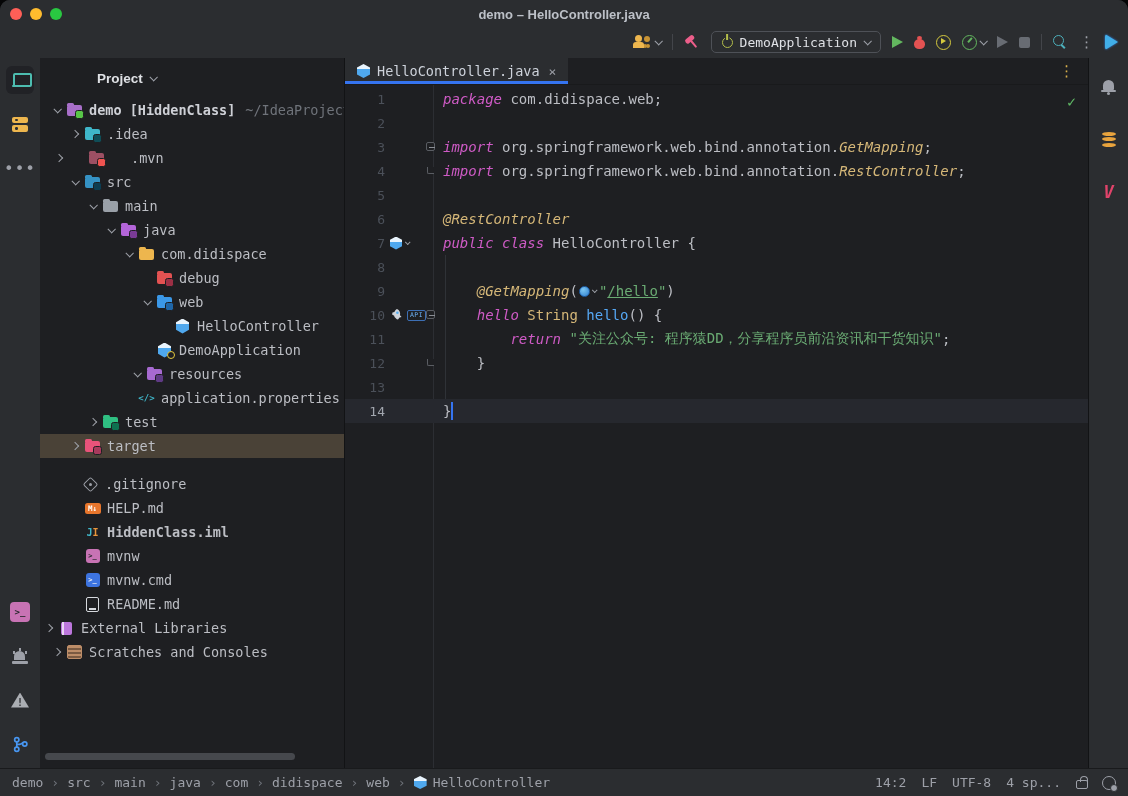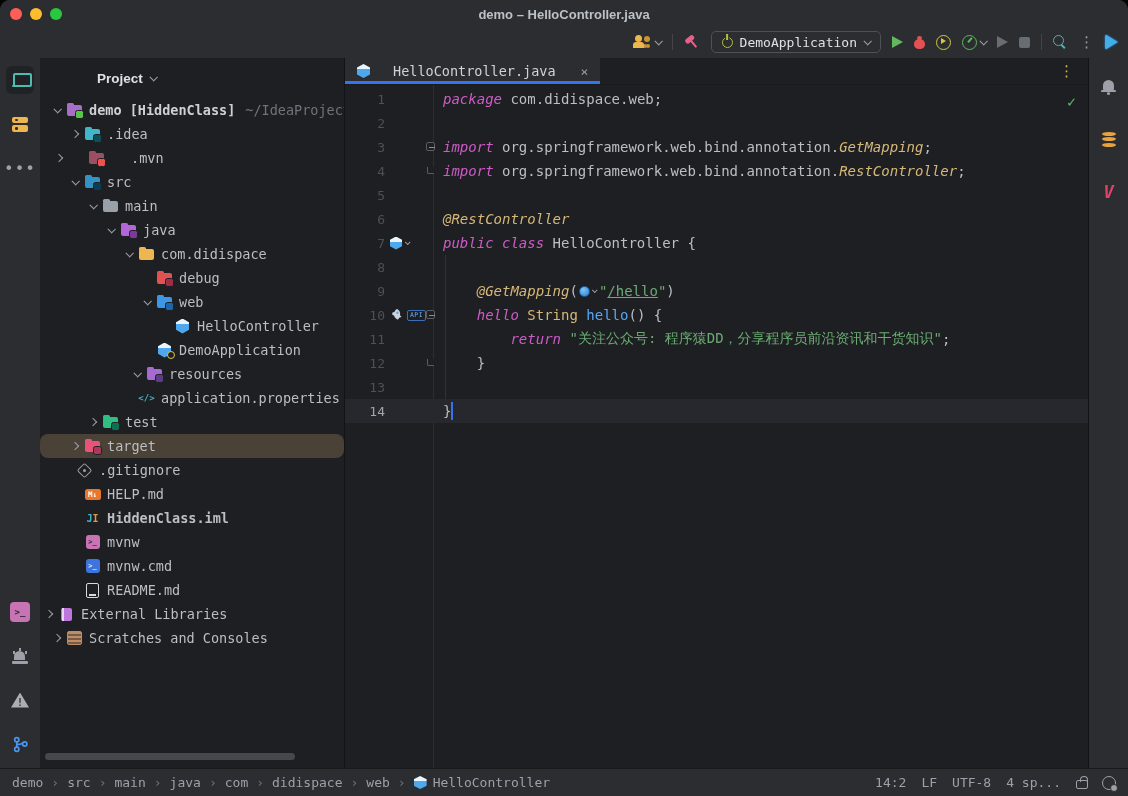--- a/index.html
+++ b/index.html
@@ -92,21 +92,21 @@
   .icon-db { display:flex; flex-direction:column; gap:1.5px; }
   .icon-db i { width:14px; height:4px; border-radius:50%; background:#e8a33d; }
   .icon-maven-v { color:#e0436a; font-size:17px; font-weight:bold; font-style:italic; line-height:1; }
 
   
   .project-panel { width:305px; background:#1e1f22; border-right:1px solid #121315; position:relative; overflow:hidden; }
   .panel-header { height:40px; display:flex; align-items:center; gap:7px; padding-left:17px;margin-left:40px; }
   .panel-header .lbl { color:#dfe1e5; font-size:13.5px; font-weight:bold; font-family:"Liberation Sans",sans-serif; }
   .tree { font-size:13.5px; color:#bcbec4; }
   .trow { height:24px; display:flex; align-items:center; white-space:nowrap; overflow:hidden; }
-  .trow.selected { background:#4a4237;border-radius:8px; }
+  .trow.selected { background:#4a4237; }
   .trow .chevslot { width:18px; flex:0 0 18px; display:flex; align-items:center; justify-content:center; }
   .trow .lbl { margin-left:6px; }
   .trow .extra { margin-left:10px; color:#6f737a; }
   .trow.root > .lbl { font-weight:bold; color:#ced0d6; }
   
   .fi { position:relative; width:17px; height:16px; flex:0 0 17px; }
   .fi .fold { position:absolute; left:1px; right:1px; top:3px; bottom:2px; border-radius:2px; background:var(--fc,#9aa0a8); }
   .fi .fold::before { content:""; position:absolute; left:0; top:-2px; width:7px; height:3px; border-radius:1.5px 1.5px 0 0; background:var(--fc,#9aa0a8); }
   .fi .badge { position:absolute; right:-1px; bottom:-1px; width:9px; height:9px; border-radius:2.5px;
                background:var(--bc,transparent); border:1.5px solid #1e1f22; z-index:1; }
@@ -141,21 +141,21 @@
   .t-readme::after { content:""; position:absolute; bottom:2px; left:5px; width:7px; height:1.6px; background:#d6d9de; }
   .t-lib::before { content:""; width:11px; height:13px; background:#bd77dd; border-radius:2px; }
   .t-lib::after { content:""; position:absolute; left:4px; top:2px; width:2px; height:13px; background:#e9d4f5; }
   .t-scratch::before { content:""; width:13px; height:12px; border-radius:2px;
       background:repeating-linear-gradient(180deg,#bd8d68 0 2.5px,#7a5a42 2.5px 4px); border:1px solid #bd8d68; }
   .hscroll { position:absolute; left:5px; bottom:8px; width:250px; height:7px; border-radius:4px; background:#46484d; }
 
   
   .editor { flex:1; display:flex; flex-direction:column; background:#1e1f22; min-width:0; }
   .tabbar { height:27px; display:flex; align-items:stretch; background:#1e1f22; border-bottom:1px solid #191a1c; }
-  .tab { position:relative; display:flex; align-items:center; gap:23px; padding:0 12px; background:#2b2d30;
+  .tab { position:relative; display:flex; align-items:center; gap:7px; padding:0 12px; background:#2b2d30;
          color:#ced3db; font-size:13.5px; }
   .tab::after { content:""; position:absolute; left:0; right:0; bottom:0; height:3px; background:#3574f0; }
   .tab .close { color:#9da0a8; font-size:13px; margin-left:2px; }
   .tab-kebab { margin-left:auto; align-self:center; color:#d8b04c; font-size:15px; padding-right:14px; }
   .mini-class { width:13px; height:14px; background:linear-gradient(180deg,#e9f4fd 0 36%,#4fa8ee 36%);
                 clip-path:polygon(50% 0,100% 25%,100% 75%,50% 100%,0 75%,0 25%); flex:0 0 13px; }
   .code-area { position:relative; flex:1; overflow:hidden; padding-top:2px; }
   .gutter-sep { position:absolute; left:88px; top:0; bottom:0; width:1px; background:#2c2e33; }
   .indent-guide { position:absolute; left:100px; top:170px; height:144px; width:1px; background:#2f3237; }
   .cl { position:relative; height:24px; display:flex; align-items:center; }
@@ -420,21 +420,21 @@
           <div class="trow selected" style="padding-left: 26px;">
             <span class="chevslot">
               <span class="chev right"></span>
             </span>
             <span class="fi f-target">
               <i class="fold"></i>
               <i class="badge"></i>
             </span>
             <span class="lbl">target</span>
           </div>
-          <div class="trow" style="padding-left: 18px;">
+          <div class="trow" style="padding-left: 24px; margin-top: 14px;">
             <span class="chevslot"></span>
             <span class="ti t-git"></span>
             <span class="lbl">.gitignore</span>
           </div>
           <div class="trow" style="padding-left: 26px;">
             <span class="chevslot"></span>
             <span class="ti t-md"></span>
             <span class="lbl">HELP.md</span>
           </div>
           <div class="trow" style="padding-left: 26px; font-weight: bold;">

